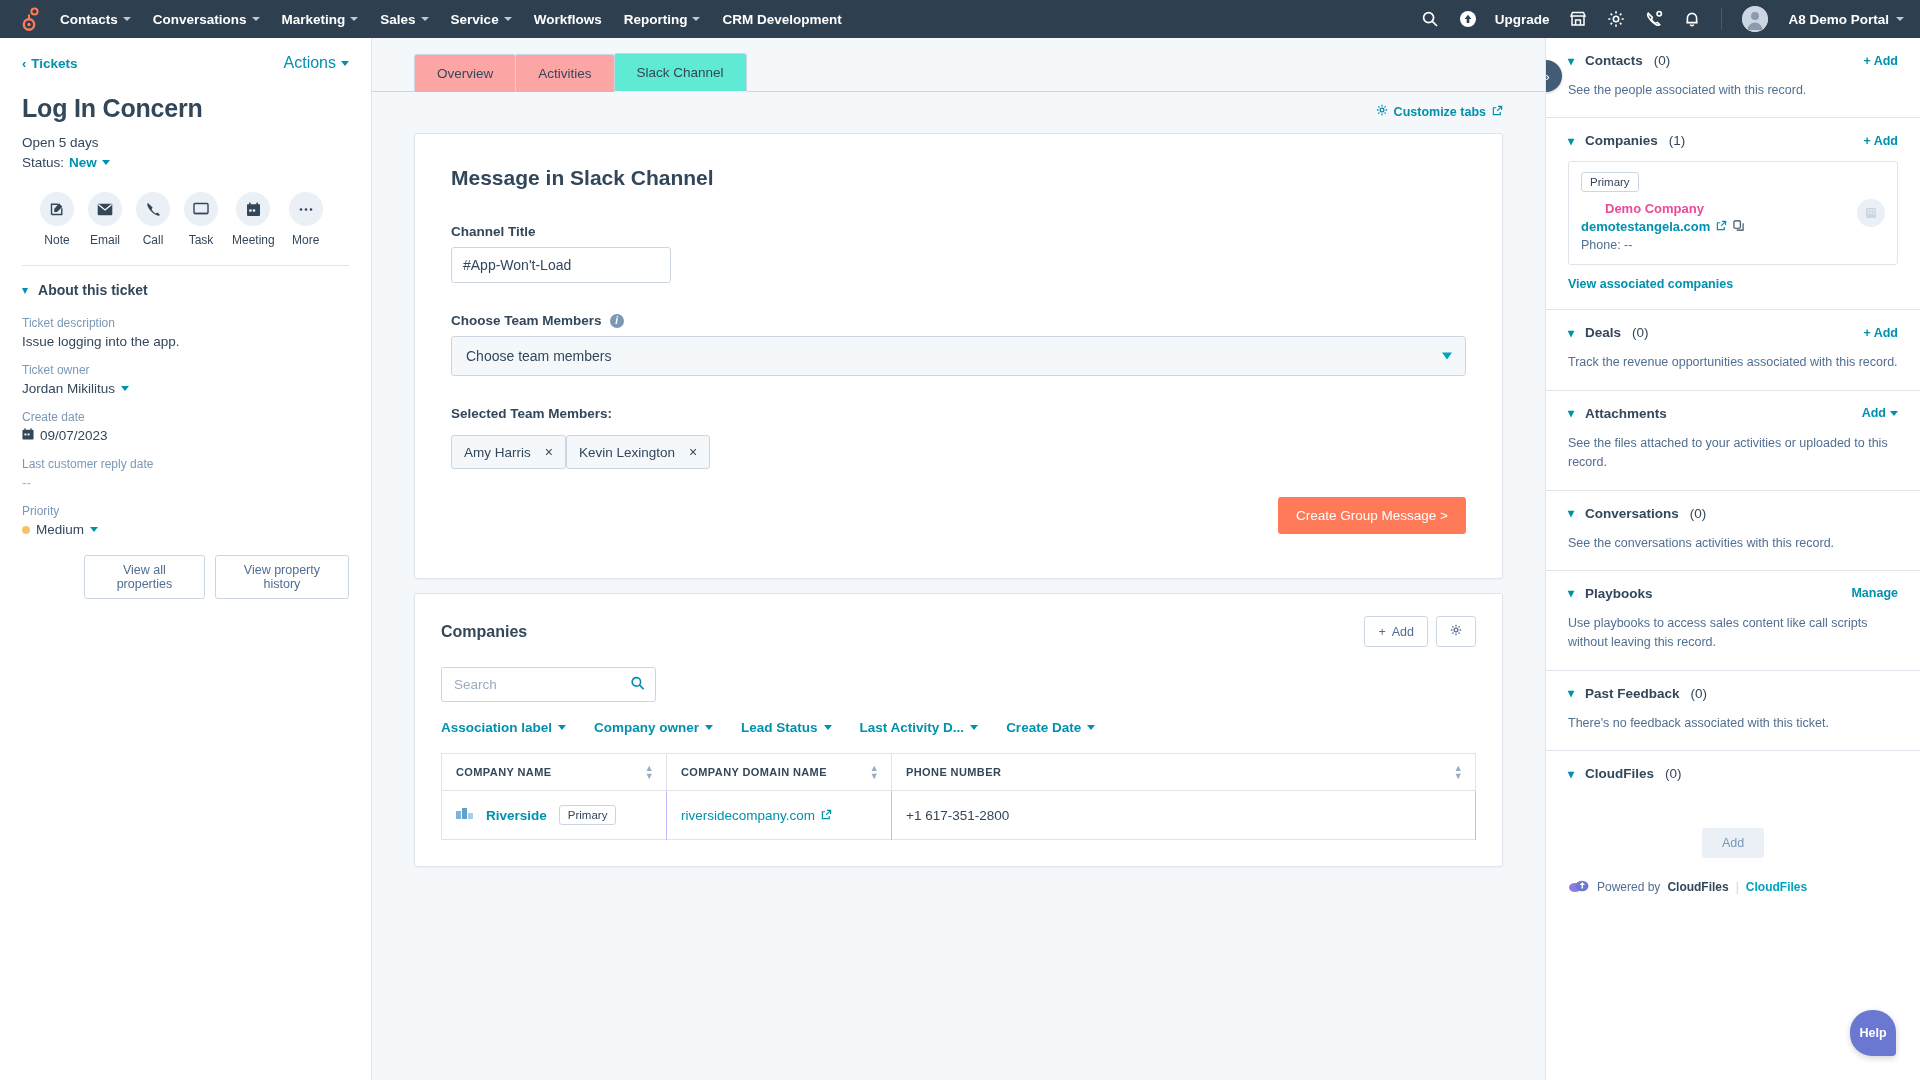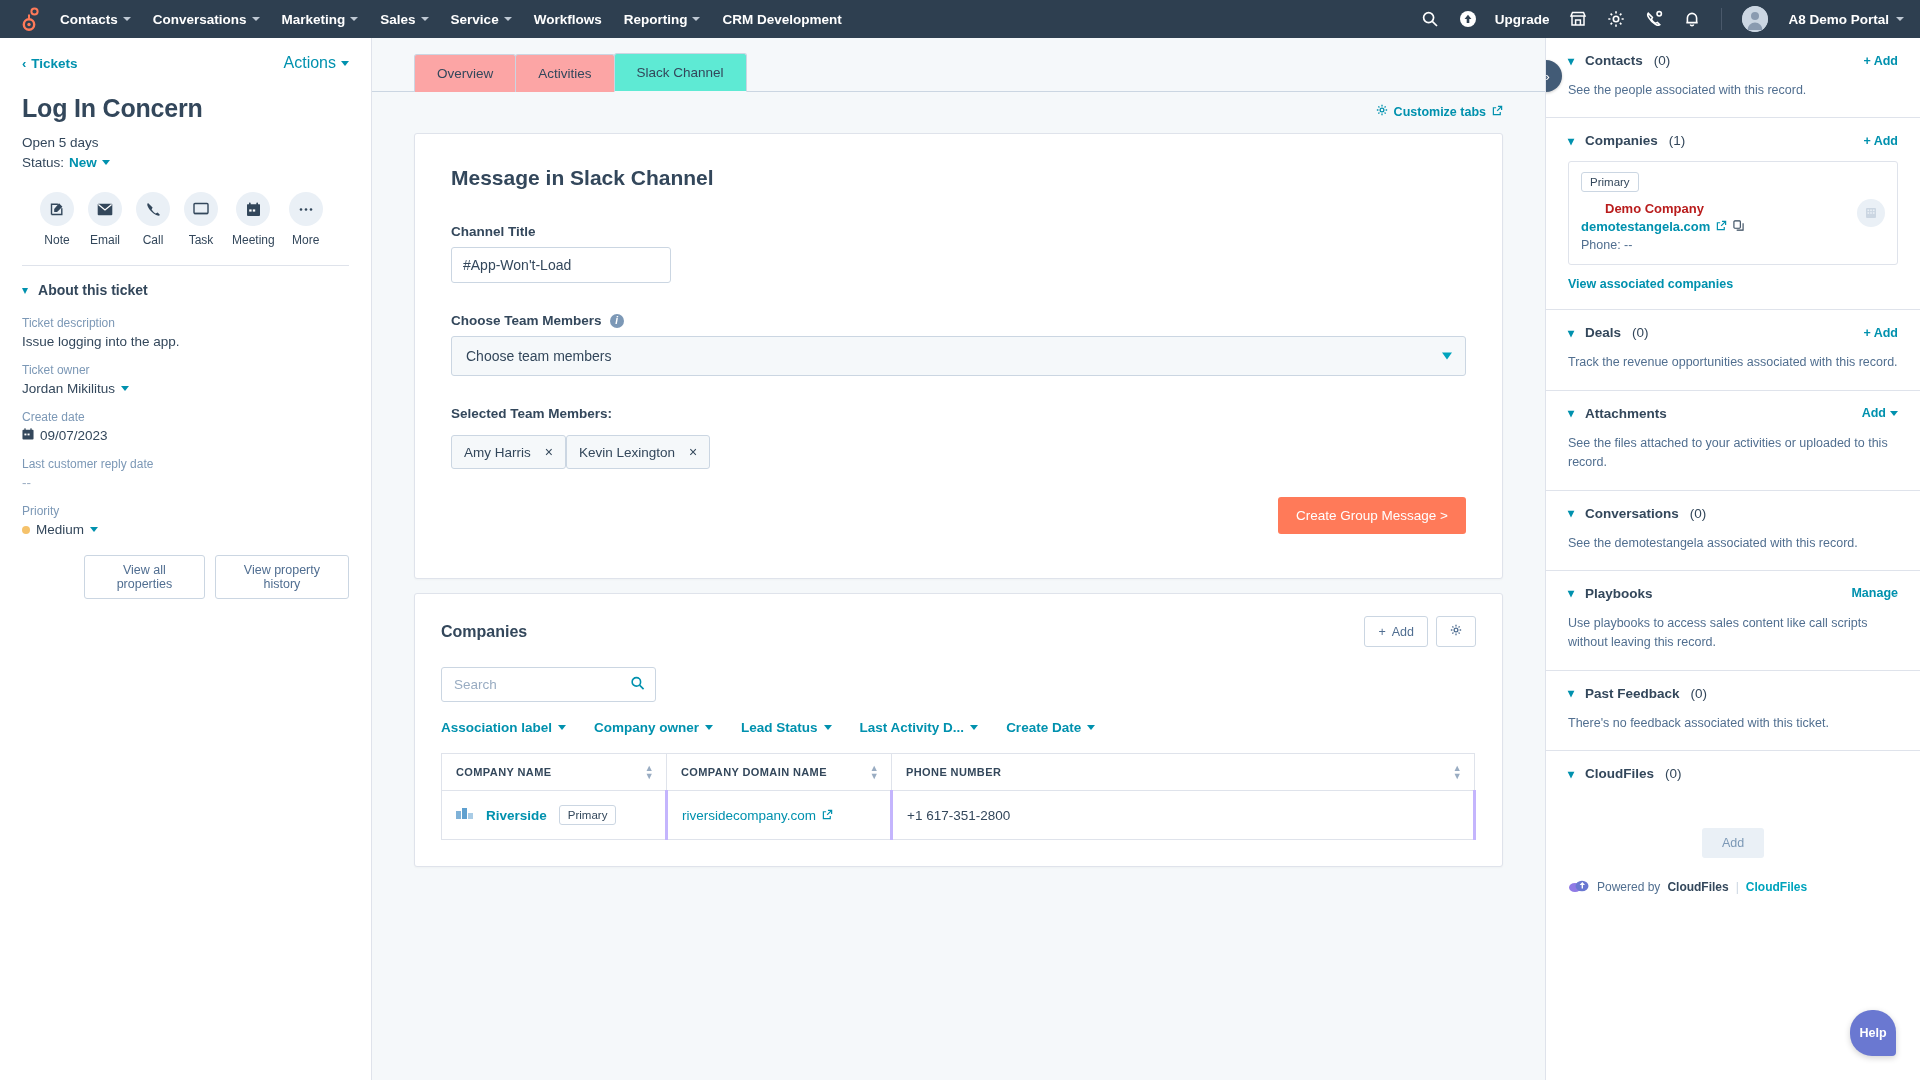--- a/index.html
+++ b/index.html
@@ -137,21 +137,21 @@
   .filter {
     color:#0091ae; font-size:13.5px; font-weight:700; display:flex; align-items:center;
     gap:6px; cursor:pointer; white-space:nowrap;
   }
   table.comp-table { width:100%; border-collapse:collapse; border:1px solid #dfe3eb;}
   table.comp-table th {
     text-align:left; font-size:11px; font-weight:700; color:#33475b; letter-spacing:0.4px;
     padding: 12px 14px; border-right:1px solid #dfe3eb; border-bottom:1px solid #dfe3eb;
     background:#fff; text-transform:uppercase; position:relative;
   }
-  table.comp-table td { padding: 14px; border-right:3px solid #c4b5fd; font-size:13.5px; vertical-align:middle;}
+  table.comp-table td { padding: 14px; border-right:1px solid #c4b5fd; font-size:13.5px; vertical-align:middle;}
   .sort-ic { position:absolute; right:12px; top:50%; transform:translateY(-50%); color:#99acc2; font-size:9px; line-height:8px;}
   .co-cell { display:flex; align-items:center; gap:12px;}
   .co-logo { width:18px;height:14px; display:block;}
   .co-name { color:#0091ae; font-weight:700; cursor:pointer;}
   .primary-badge { border:1px solid #cbd6e2; border-radius:3px; padding:3px 8px; font-size:11.5px; color:#33475b; background:#fff;}
   .dom-link { color:#0091ae; cursor:pointer; display:inline-flex; align-items:center; gap:6px;}
 
   
   .collapse-btn {
     position:absolute; left:-16px; top:22px; width:32px; height:32px; border-radius:50%;
@@ -159,21 +159,21 @@
     font-size:13px; cursor:pointer; z-index:5; box-shadow:0 1px 3px rgba(0,0,0,0.2);
   }
   .rsec { padding: 15px 22px 17px 22px; border-bottom:1px solid #dfe3eb;}
   .rsec-head { display:flex; align-items:center; justify-content:space-between; margin-bottom:13px;}
   .rsec-title { display:flex; align-items:center; gap:11px; font-size:13.5px; font-weight:700; color:#33475b; cursor:pointer;}
   .rsec-title .cnt { font-weight:400; }
   .rsec-action { color:#0091ae; font-size:12.5px; font-weight:700; cursor:pointer; display:flex; align-items:center; gap:4px;}
   .rsec-desc { font-size:12.5px; color:#516f90; line-height:1.55;}
   .assoc-card { border:1px solid #dfe3eb; border-radius:3px; padding:10px 12px 12px 12px; position:relative;}
   .assoc-badge { display:inline-block; border:1px solid #cbd6e2; border-radius:3px; padding:3px 8px; font-size:11.5px; color:#33475b; margin-bottom:9px;}
-  .assoc-name { color:#b91c1c; font-size:13px; font-weight:700; cursor:pointer; margin-bottom:3px;padding-left:24px;}
+  .assoc-name { color:#ec4899; font-size:13px; font-weight:700; cursor:pointer; margin-bottom:3px;padding-left:24px;}
   .assoc-dom { color:#0091ae; font-size:13px; font-weight:700; cursor:pointer; display:flex; align-items:center; gap:6px; margin-bottom:4px;}
   .assoc-phone { font-size:12.5px; color:#516f90;}
   .assoc-thumb { position:absolute; right:12px; top:50%; transform:translateY(-50%); width:28px;height:28px;border-radius:50%; background:#eaf0f6; display:flex;align-items:center;justify-content:center;}
   .view-assoc { color:#0091ae; font-size:12.5px; font-weight:700; cursor:pointer; margin-top:12px; display:inline-block;}
   .cf-add-wrap { display:flex; justify-content:center; padding: 34px 0 20px 0;}
   .cf-add { background:#eaf0f6; border:none; color:#7c98b6; font-size:12.5px; padding:8px 20px; border-radius:3px; cursor:pointer; font-family:inherit;}
   .cf-foot { display:flex; align-items:center; gap:7px; font-size:12px; color:#516f90;}
   .cf-foot b { color:#33475b;}
   .cf-sep { color:#cbd6e2; }
   .cf-link { color:#00a4bd; font-weight:700; cursor:pointer;}
@@ -671,21 +671,21 @@
     </div>
 
     <div class="rsec">
       <div class="rsec-head">
         <div class="rsec-title">
           <span class="chev-teal-dn">▾</span>
           <span>Conversations</span>
           <span class="cnt">(0)</span>
         </div>
       </div>
-      <div class="rsec-desc">See the demotestangela associated with this record.</div>
+      <div class="rsec-desc">See the conversations activities with this record.</div>
     </div>
 
     <div class="rsec">
       <div class="rsec-head">
         <div class="rsec-title">
           <span class="chev-teal-dn">▾</span>
           <span>Playbooks</span>
         </div>
         <div class="rsec-action">Manage</div>
       </div>

